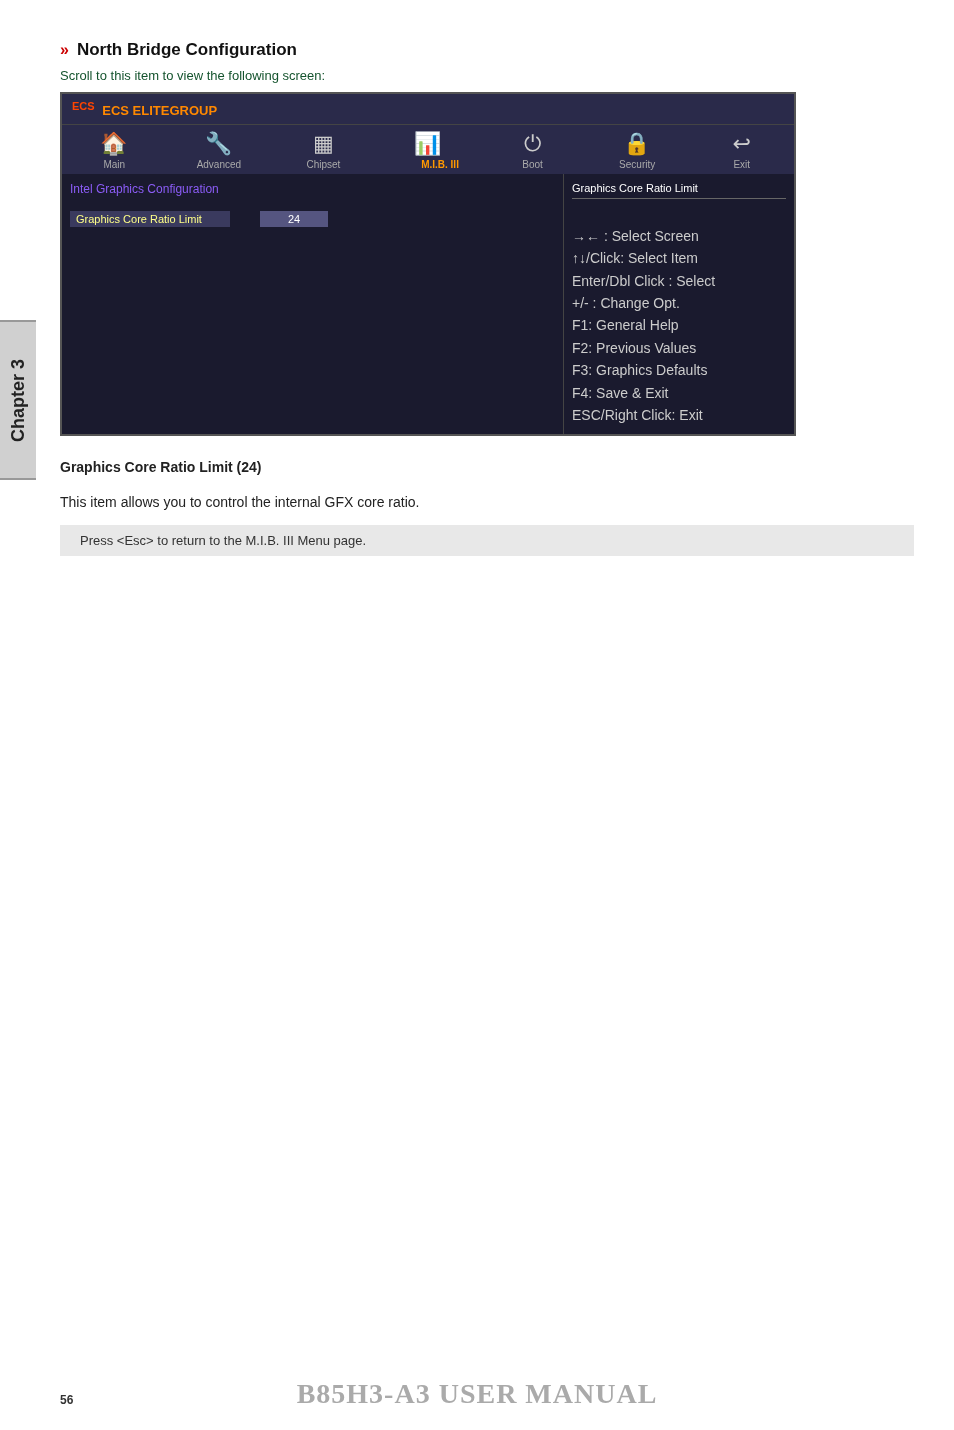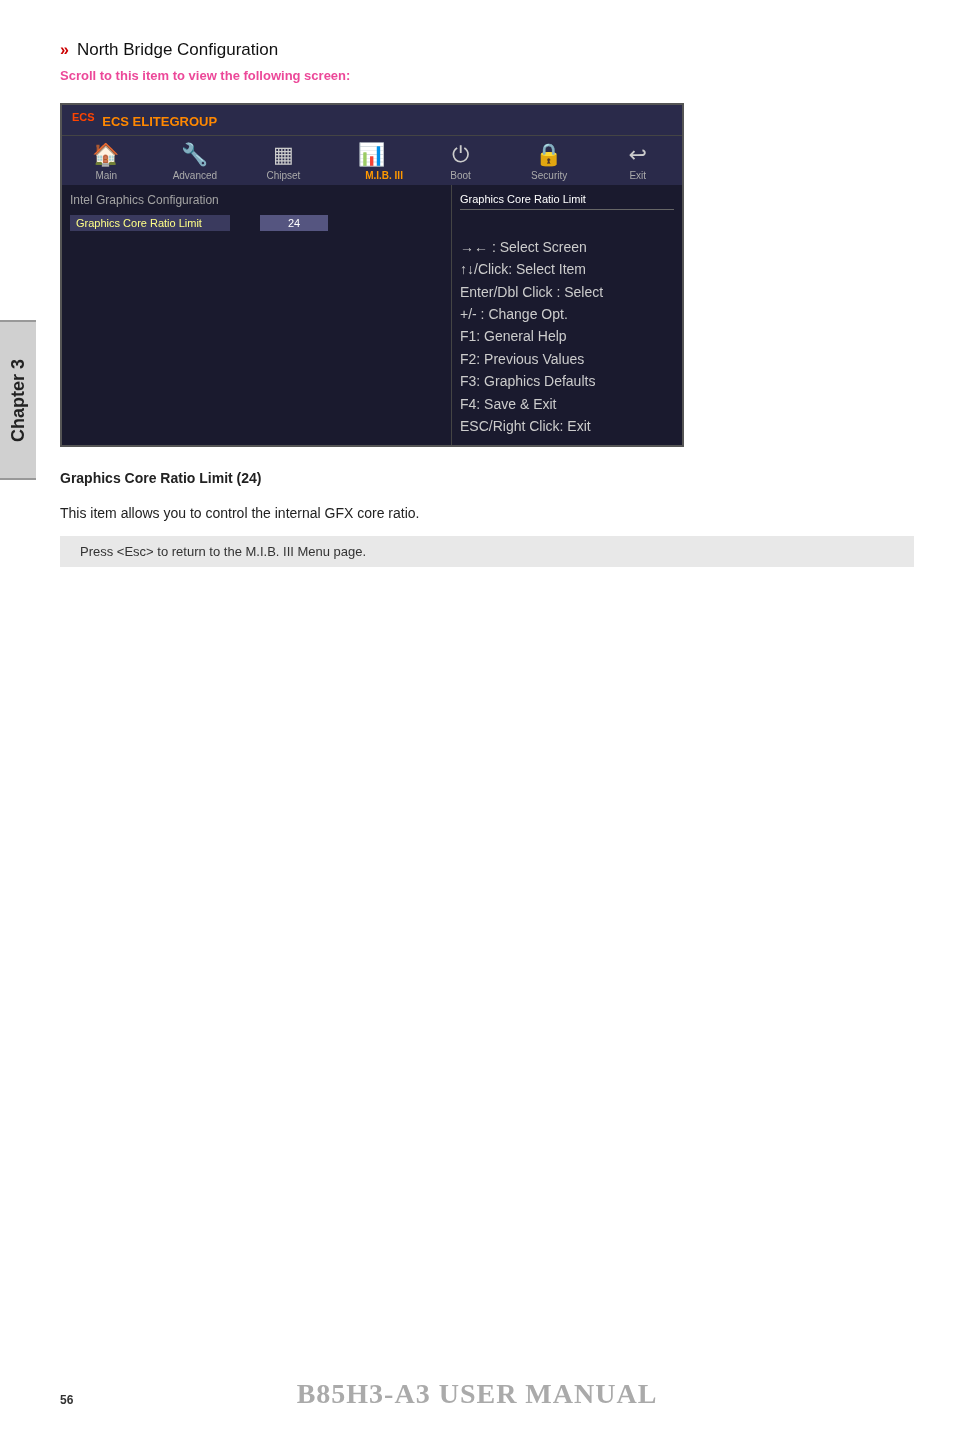--- a/index.html
+++ b/index.html
@@ -48,36 +48,35 @@
       gap: 8px;
       margin-bottom: 8px;
     }
     .section-heading .chevron {
       color: #cc0000;
       font-size: 16px;
       font-weight: bold;
     }
     .section-heading h2 {
       font-size: 17px;
-      font-weight: normal;
+      font-weight: bold;
       color: #111;
     }
 
     .subtitle {
       font-size: 13px;
-      color: #ec4899;
-      margin-bottom: 20px;
-      font-weight: bold;
+      color: #14532d;
+      margin-bottom: 9px;
     }
 
     
     .bios-screen {
       border: 2px solid #555;
       background: #1a1a2e;
-      width: 624px;
+      width: 736px;
       margin-bottom: 20px;
     }
 
     
     .bios-header {
       background: #2a2a4a;
       padding: 6px 10px;
       display: flex;
       align-items: center;
       gap: 6px;
@@ -120,23 +119,23 @@
     }
 
     .bios-left {
       flex: 1;
       padding: 8px;
       border-right: 1px solid #444;
       min-height: 260px;
     }
 
     .bios-section-title {
-      color: #a3a3a3;
+      color: #8b5cf6;
       font-size: 12px;
-      margin-bottom: 8px;
+      margin-bottom: 15px;
     }
 
     .bios-row {
       display: flex;
       align-items: center;
       margin-bottom: 4px;
     }
     .bios-row-label {
       background: #3a3a5e;
       color: #ffff88;

